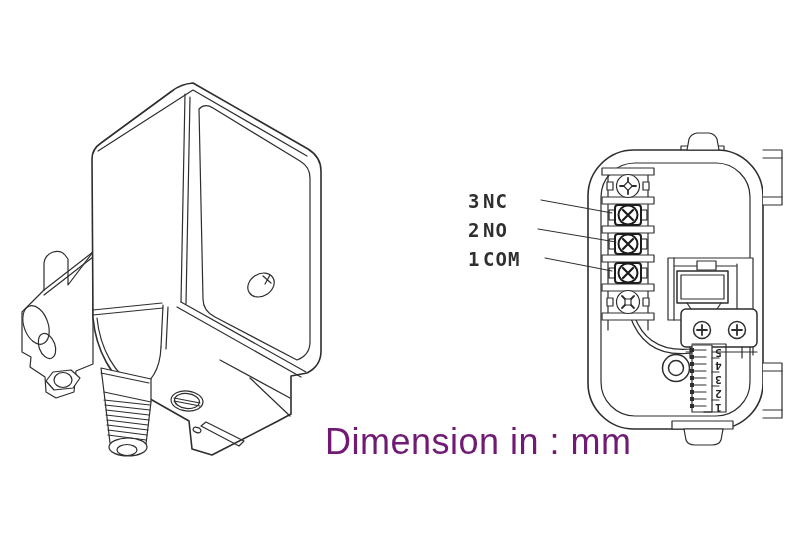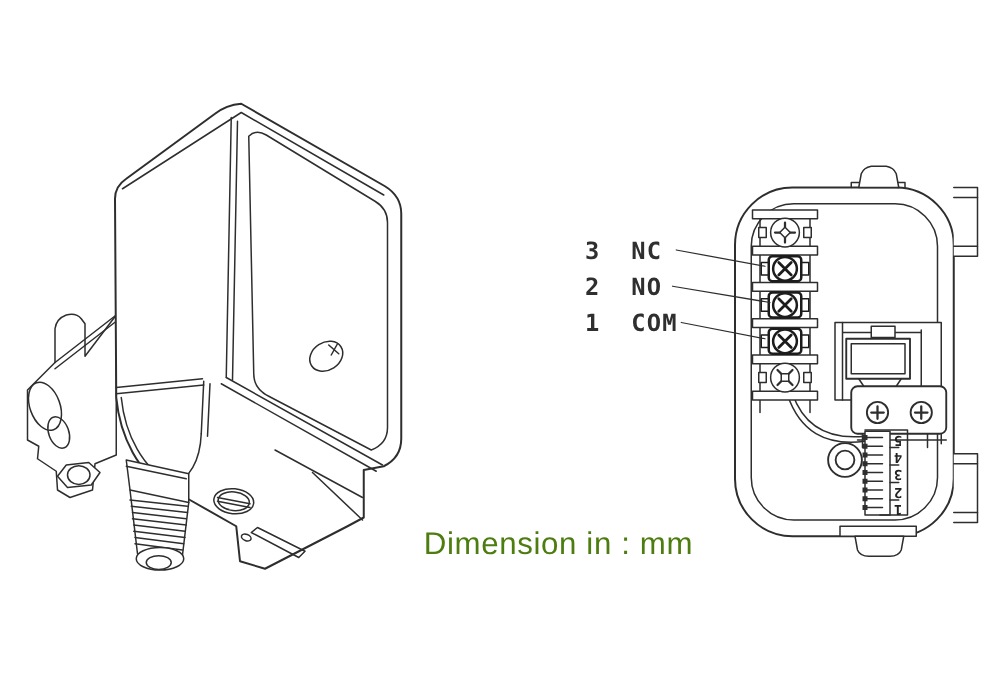--- a/index.html
+++ b/index.html
@@ -7,30 +7,30 @@
     position:relative;width:800px;height:547px;background:#ffffff;
     font-family:"DejaVu Sans","Liberation Sans",sans-serif;overflow:hidden;
   }
   .stage svg{position:absolute;left:0;top:0;}
   .terminal-label{
     position:absolute;left:468px;display:flex;align-items:flex-start;
     font-family:"DejaVu Sans Mono","Liberation Mono",monospace;
     font-size:19px;line-height:19px;color:#2f2f2f;font-weight:600;
   }
   .terminal-label .pin{width:14px;text-align:left;}
-  .terminal-label .tname{margin-left:23px;letter-spacing:1px;}
+  .terminal-label .tname{margin-left:1px;letter-spacing:1px;}
   .scale-num{
     position:absolute;width:13px;height:13px;line-height:13px;text-align:center;
     font-family:"DejaVu Sans Mono","Liberation Mono",monospace;
     font-size:11px;font-weight:bold;color:#222;transform:rotate(180deg);
   }
   .dimension-note{
-    position:absolute;left:339px;top:421px;
+    position:absolute;left:325px;top:421px;
     font-family:"Liberation Sans","DejaVu Sans",sans-serif;
-    font-size:25px;font-weight:300;color:#4d7c0f;letter-spacing:0.5px;
+    font-size:36px;font-weight:300;color:#701a75;letter-spacing:0.5px;
     white-space:pre;
   }
 </style>
 </head>
 <body>
 
 <div class="stage">
 
 <svg width="800" height="547" viewBox="0 0 800 547">
   <g fill="none" stroke="#2e2e2e" stroke-width="1.2" stroke-linecap="round" stroke-linejoin="round">

